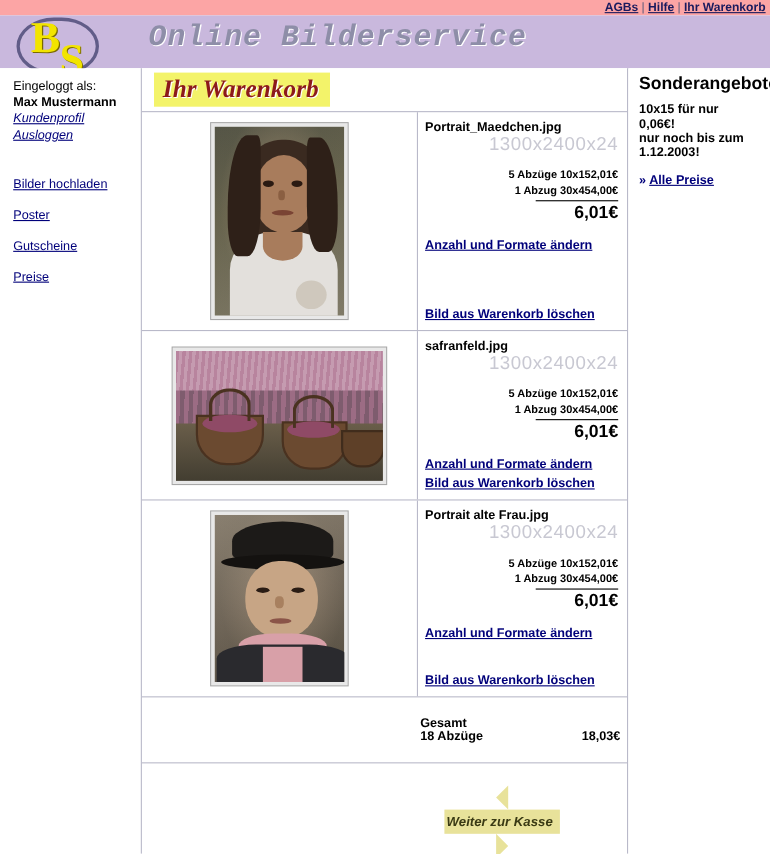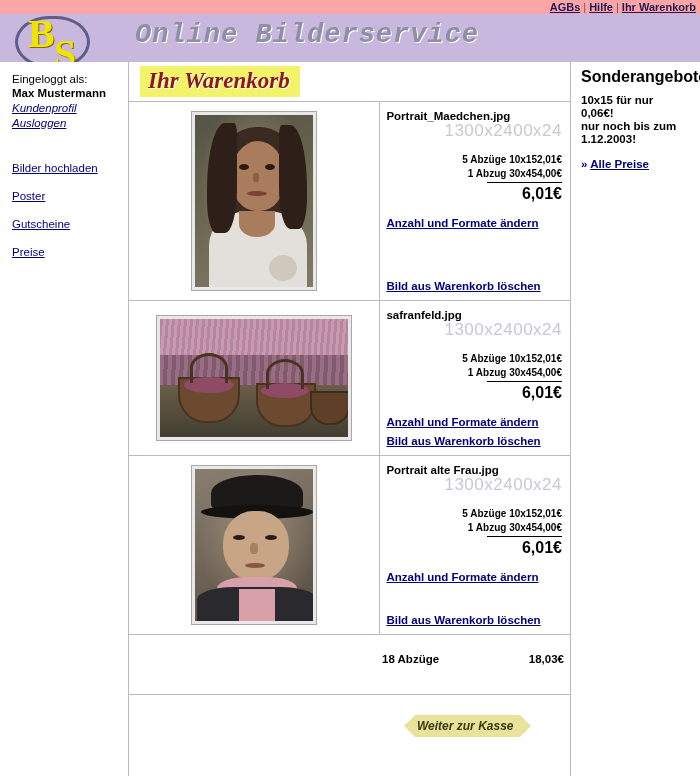--- a/index.html
+++ b/index.html
@@ -209,20 +209,21 @@
 
   .checkout-wrap {
     position: relative;
     height: 70px;
   }
   .checkout {
     position: absolute; left: 275px; top: 20px;
     height: 22px;
     display: flex;
     align-items: center;
+    flex-direction: column;
   }
   .chev-l {
     width: 0; height: 0;
     border-top: 11px solid transparent;
     border-bottom: 11px solid transparent;
     border-right: 11px solid #e8e29a;
   }
   .chev-body {
     background: #e8e29a;
     height: 22px;
@@ -424,20 +425,21 @@
         </div>
         <div class="sumline">6,01€</div>
       </div>
       <a href="#" class="rowlink link-edit">Anzahl und Formate ändern</a>
       <a href="#" class="rowlink link-del">Bild aus Warenkorb löschen</a>
     </div>
   </div>
 
   <div class="totalsrow">
     <div class="totals">
+      <div class="t1">Gesamt</div>
       <div class="t2">
         <span>18 Abzüge</span>
         <span>18,03€</span>
       </div>
     </div>
   </div>
 
   <div class="checkout-wrap">
     <div class="checkout">
       <span class="chev-l"></span>

